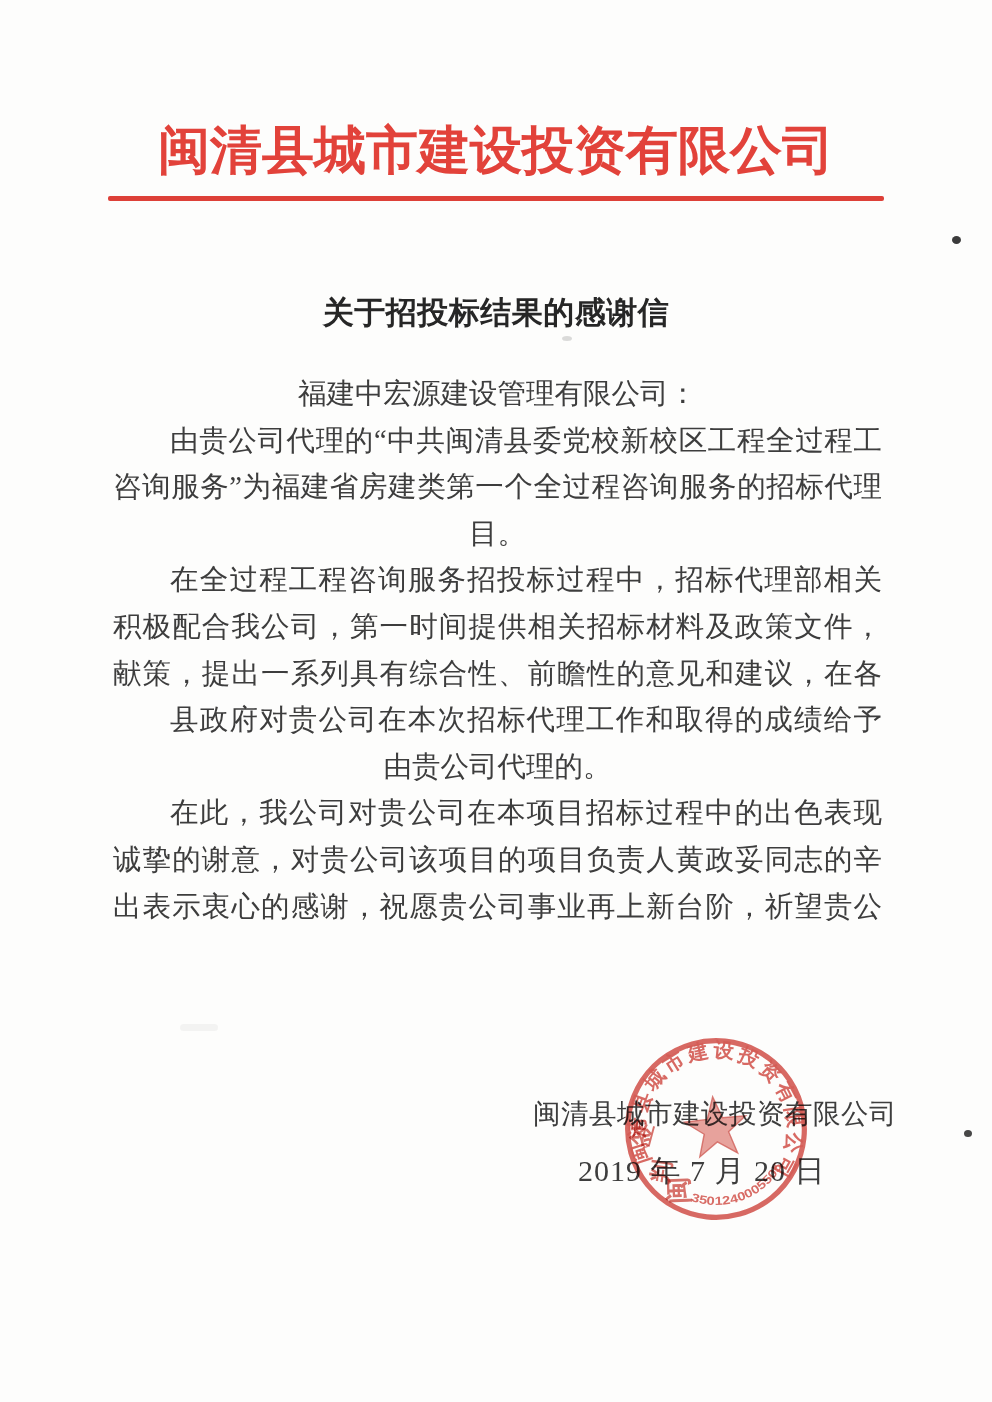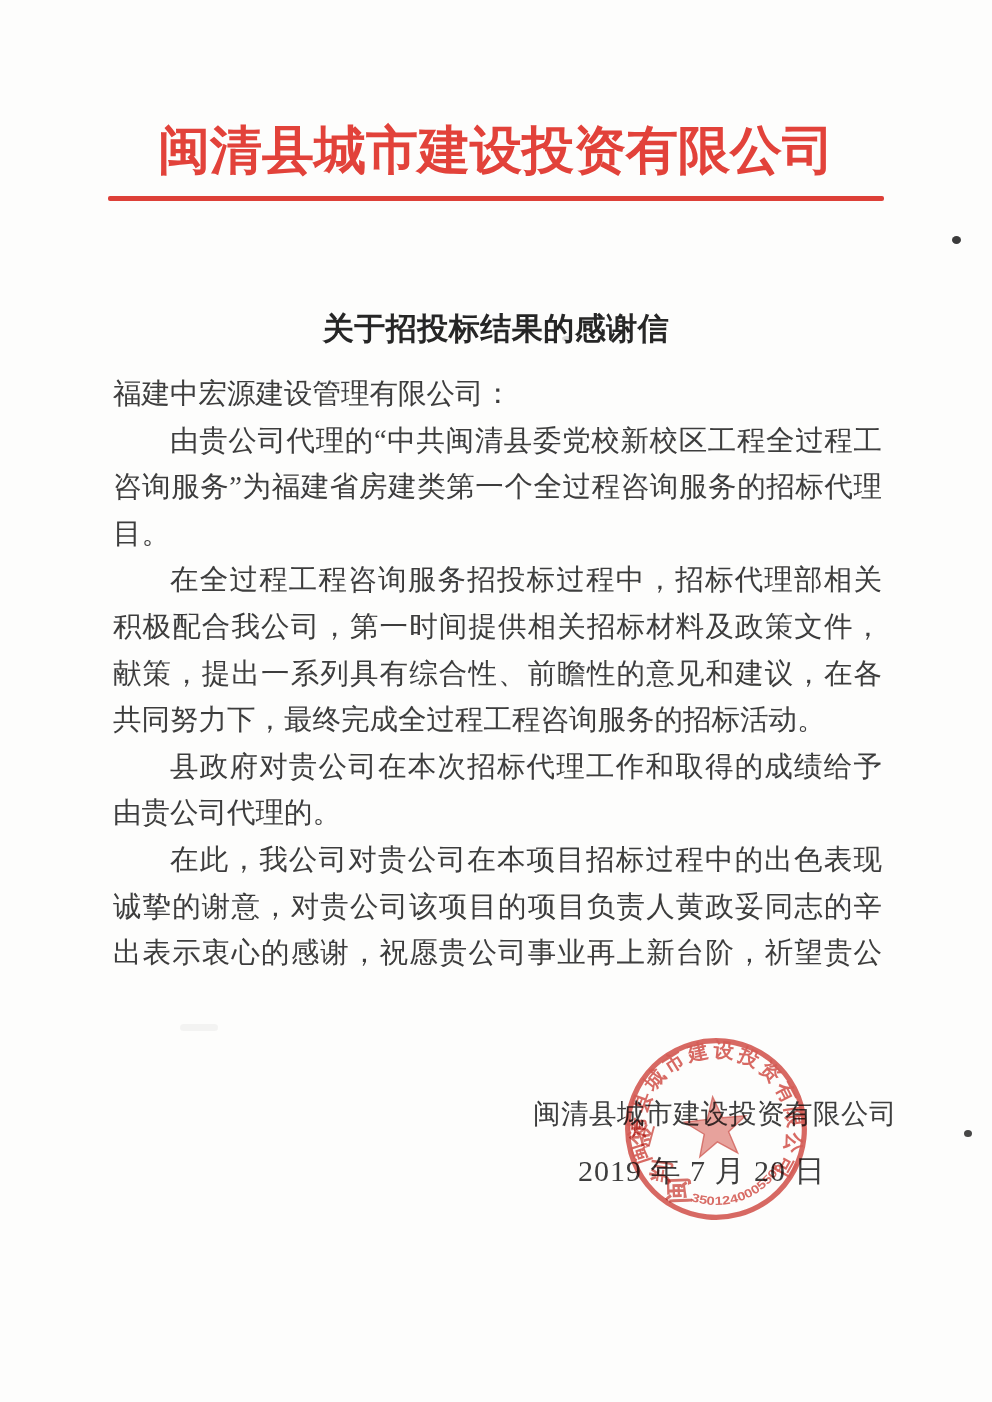--- a/index.html
+++ b/index.html
@@ -22,41 +22,41 @@
     color:#e2423a;
     white-space:nowrap;
   }
   .letterhead-rule{
     position:absolute;left:108px;top:196px;
     width:776px;height:5px;
     background:#dd4038;border-radius:2px;
   }
   
   .doc-title{
-    position:absolute;left:0;top:308px;width:100%;
+    position:absolute;left:0;top:292px;width:100%;
     text-align:center;
     font-family:"Liberation Sans","DejaVu Sans",sans-serif;
     font-weight:700;
     font-size:31px;
     color:#262626;
     letter-spacing:0.5px;
     white-space:nowrap;
   }
   
   .letter-body{
     position:absolute;left:113px;top:371px;width:769px;
     font-size:28.5px;
     color:#3d3d3d;
     font-weight:400;
   }
   .bline{
     height:46.6px;
     line-height:46.6px;
     white-space:nowrap;
-    text-align:left;
+    text-align:center;
   }
   .bline.fill{
     white-space:normal;
     text-align:justify;
     text-align-last:justify;
     overflow:hidden;
   }
   .bline.indent{ padding-left:57px; }
   .bline.indent.fill{ padding-left:57px; width:712px; }
   
@@ -106,21 +106,20 @@
   <div class="doc-title">关于招投标结果的感谢信</div>
 
   <div class="letter-body">
     <div class="bline">福建中宏源建设管理有限公司：</div>
     <div class="bline indent fill">由贵公司代理的“中共闽清县委党校新校区工程全过程工程</div>
     <div class="bline fill">咨询服务”为福建省房建类第一个全过程咨询服务的招标代理项</div>
     <div class="bline">目。</div>
     <div class="bline indent fill">在全过程工程咨询服务招投标过程中，招标代理部相关人员</div>
     <div class="bline fill">积极配合我公司，第一时间提供相关招标材料及政策文件，献计</div>
     <div class="bline fill">献策，提出一系列具有综合性、前瞻性的意见和建议，在各方的</div>
-    <div class="bline">共同努力下，最终完成全过程工程咨询服务的招标活动。</div>
     <div class="bline indent fill">县政府对贵公司在本次招标代理工作和取得的成绩给予充分</div>
     <div class="bline">由贵公司代理的。</div>
     <div class="bline indent fill">在此，我公司对贵公司在本项目招标过程中的出色表现表示</div>
     <div class="bline fill">诚挚的谢意，对贵公司该项目的项目负责人黄政妥同志的辛勤付</div>
     <div class="bline fill">出表示衷心的感谢，祝愿贵公司事业再上新台阶，祈望贵公司能</div>
   </div>
 
   <div class="sig-company">闽清县城市建设投资有限公司</div>
   <div class="sig-date">2019 年 7 月 20 日</div>
 

